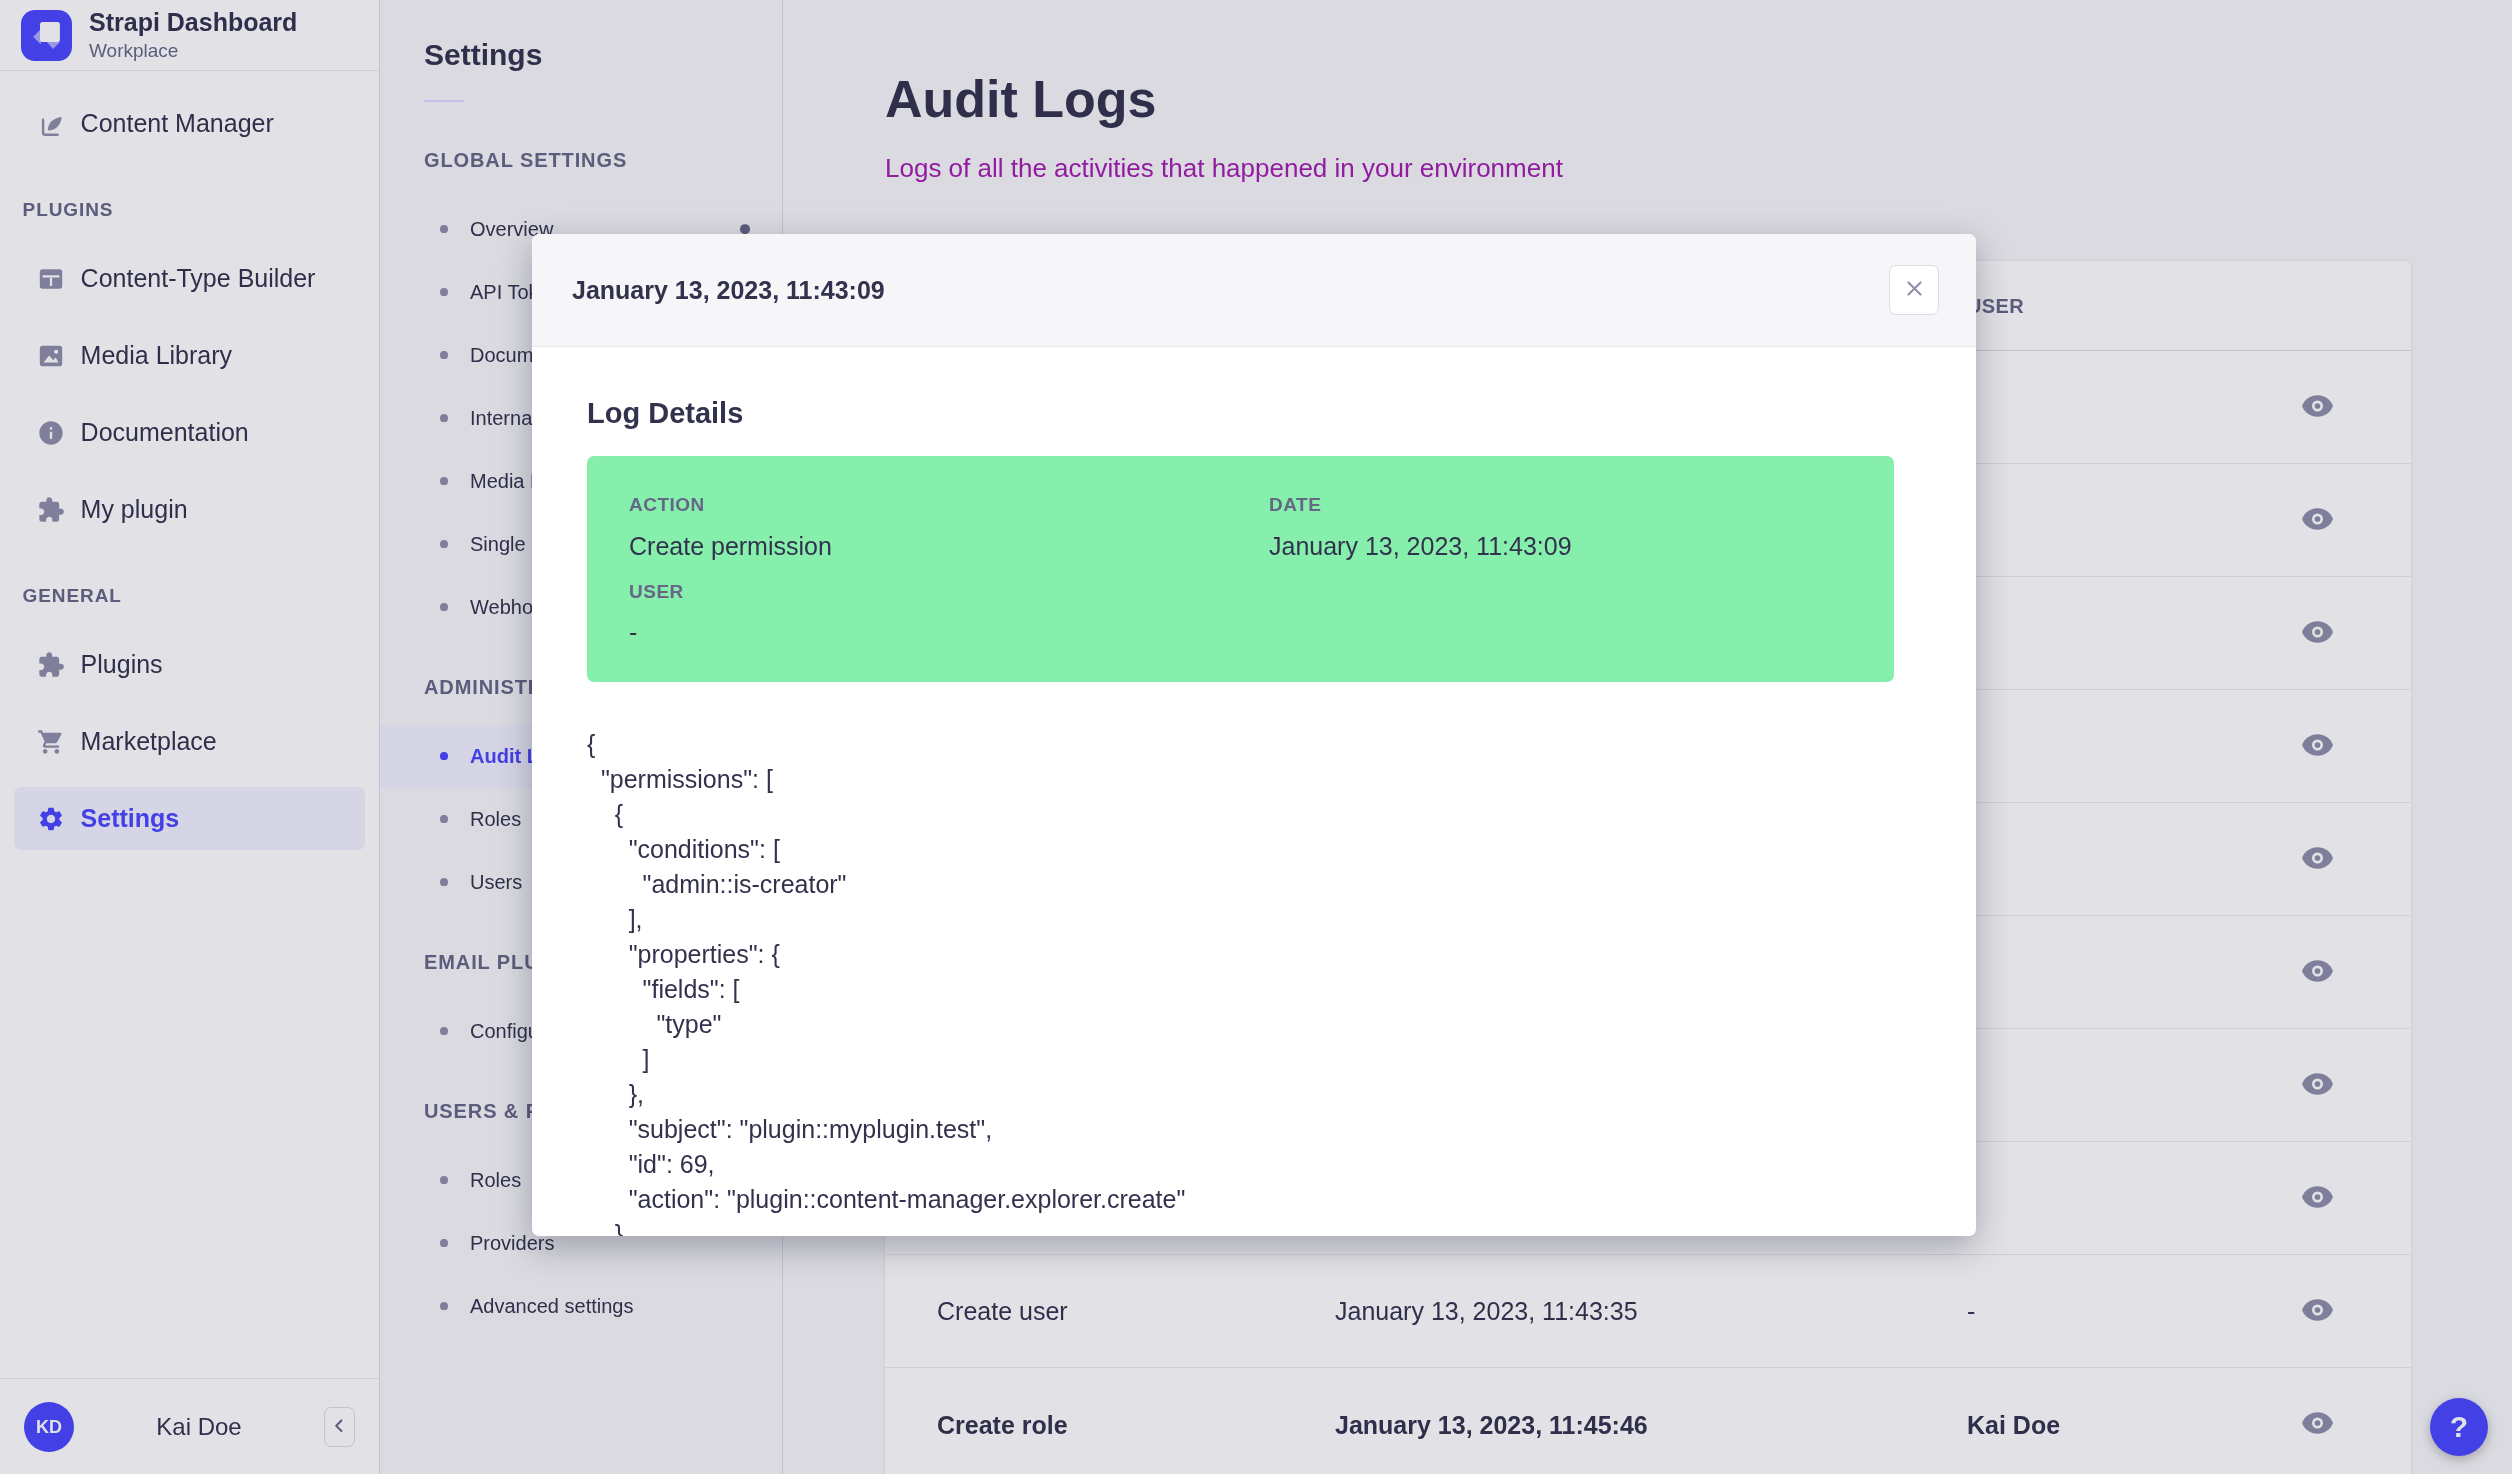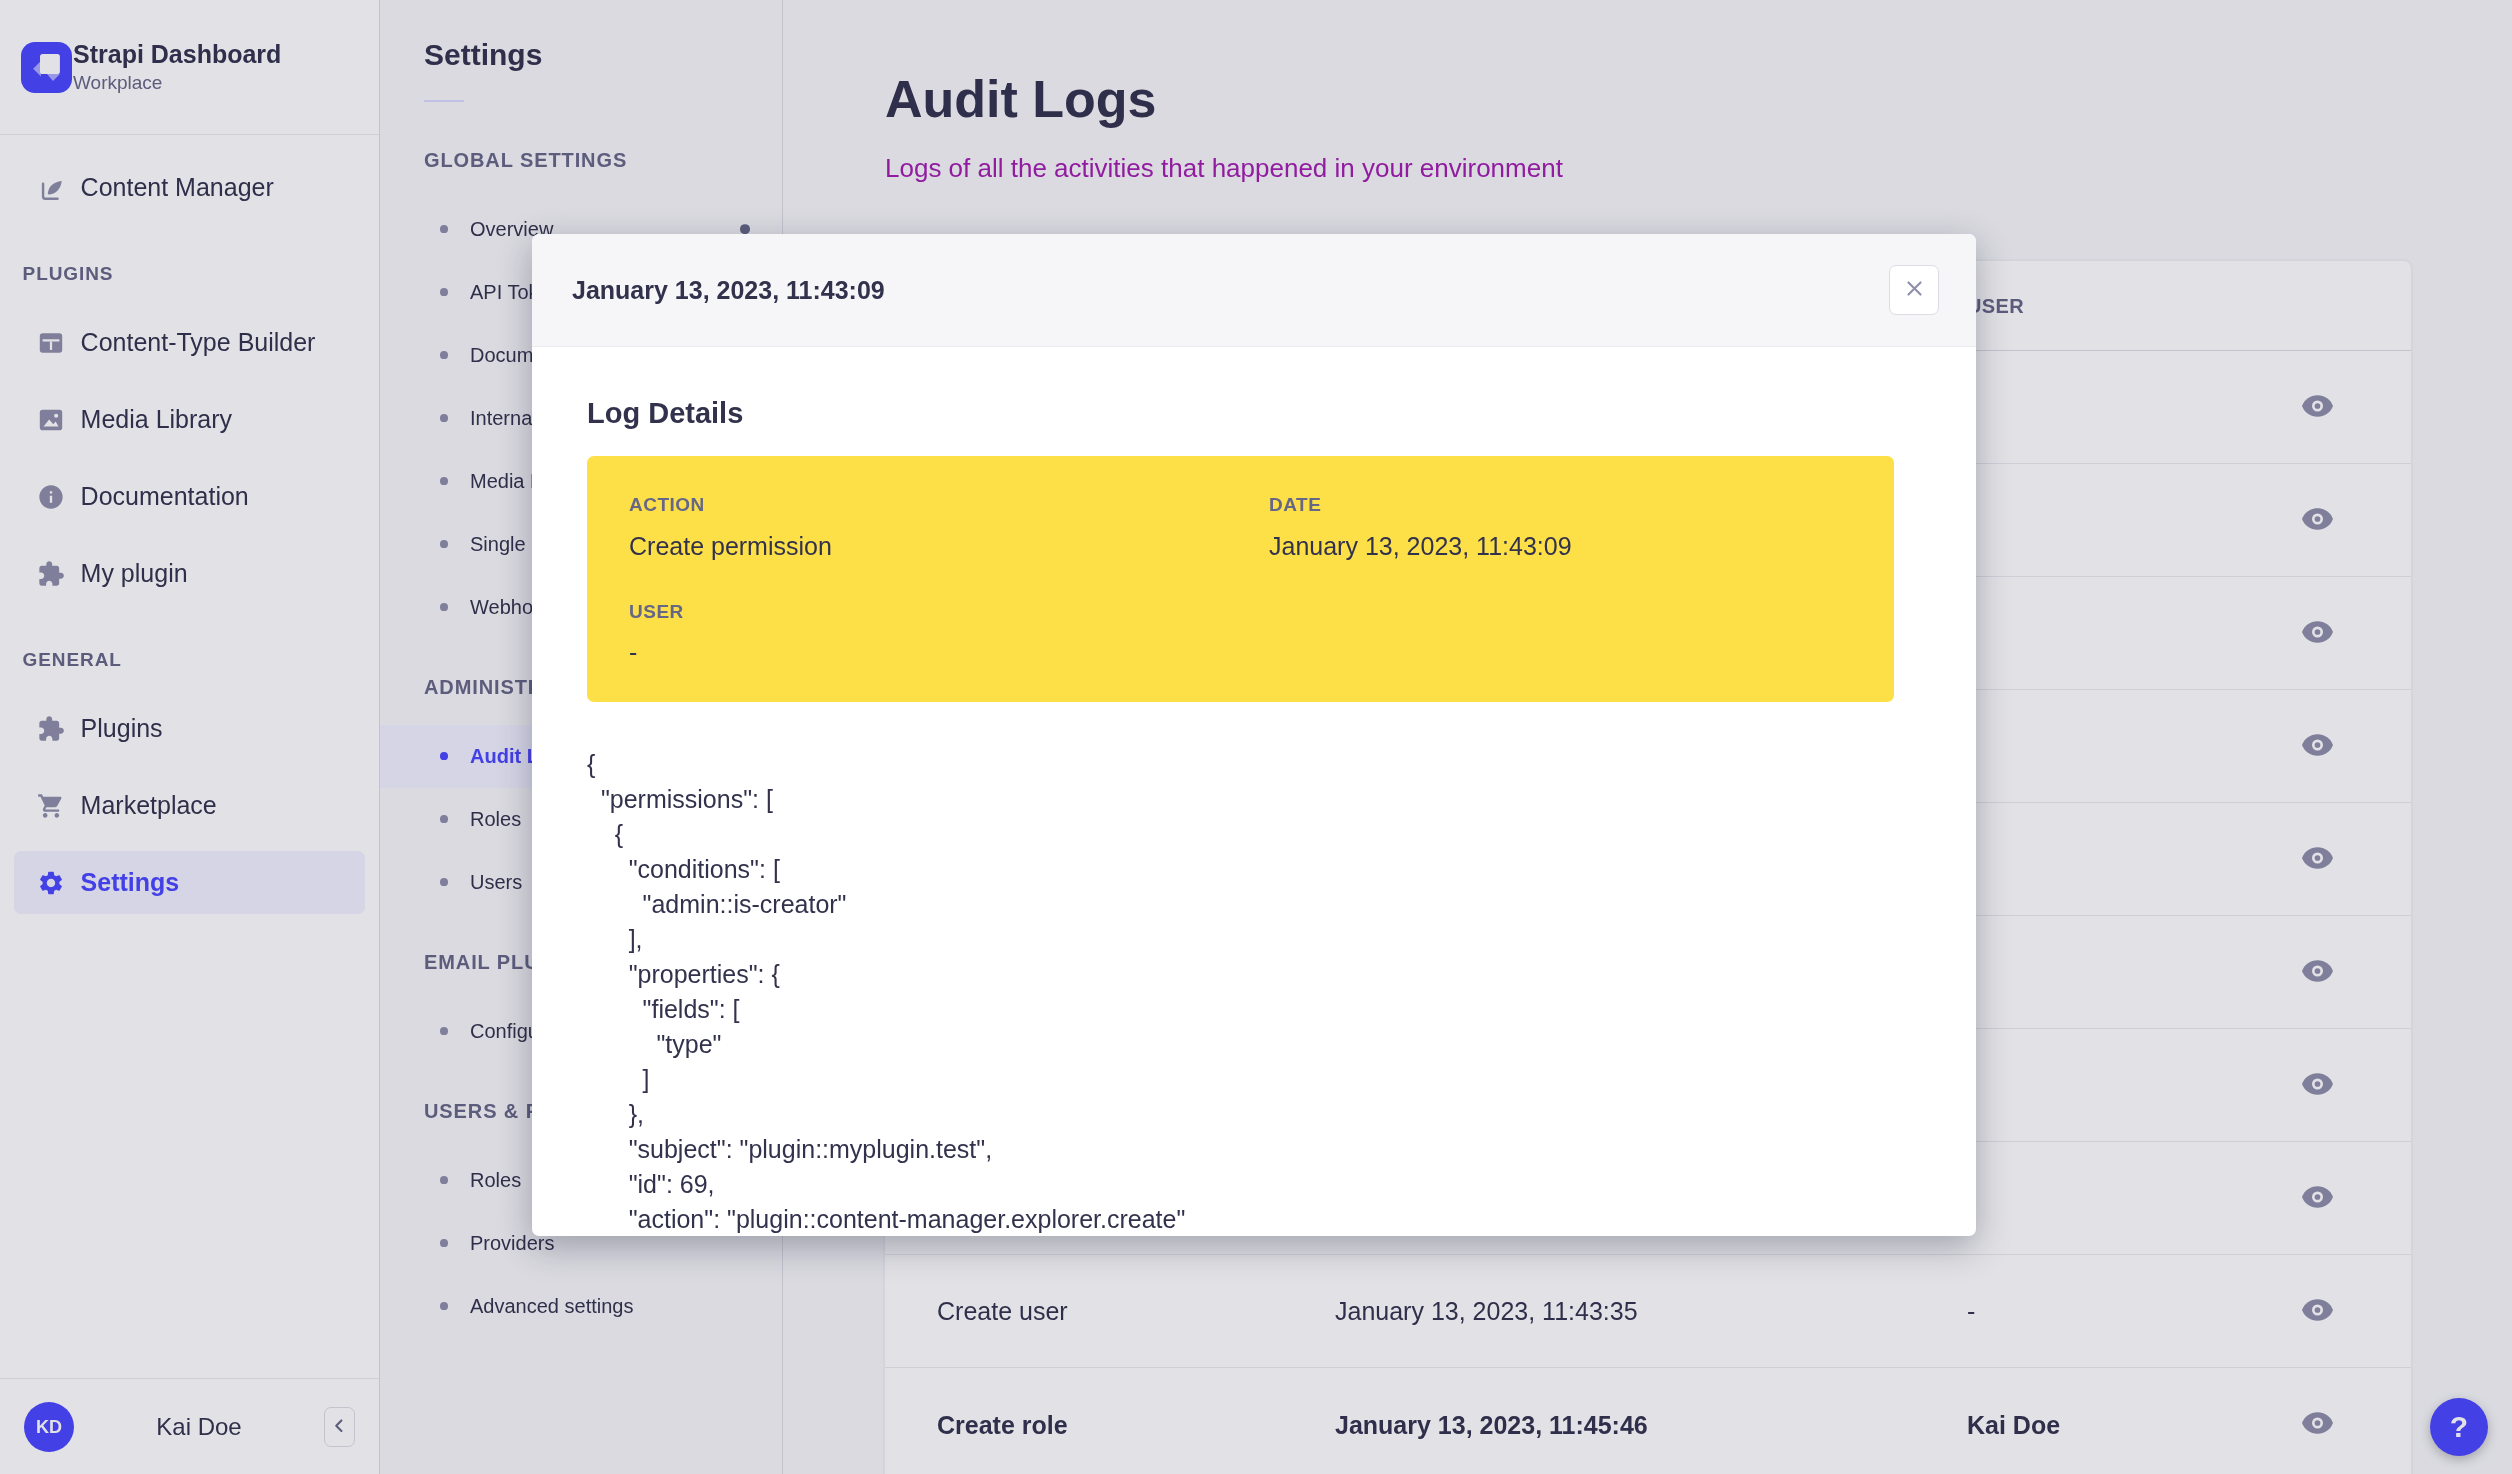--- a/index.html
+++ b/index.html
@@ -3,21 +3,21 @@
 <meta charset="utf-8">
 <style>
   * { margin:0; padding:0; box-sizing:border-box; }
   html,body { width:2512px; height:1475px; overflow:hidden;
     font-family:"Liberation Sans", sans-serif; background:#f6f6f9; color:#32324d; }
   .app { position:relative; width:2512px; height:1475px; }
 
   
   .sidebar { position:absolute; left:0; top:0; width:380px; height:1475px;
     background:#ffffff; border-right:0.9px solid #dcdce4; display:flex; flex-direction:column; }
-  .brand { display:flex; align-items:center; gap:1px; padding:40px 21px; border-bottom:0.9px solid #eaeaef; }
+  .brand { display:flex; align-items:center; gap:17px; padding:8px 21px; border-bottom:0.9px solid #eaeaef; }
   .brand-logo { width:51px; height:51px; border-radius:14px; background:#4945ff; flex:0 0 auto; position:relative; }
   .brand-title { font-size:25px; font-weight:700; color:#32324d; line-height:1.15; }
   .brand-sub { font-size:19px; color:#666687; margin-top:3.5px; }
   .nav { flex:1 1 auto; overflow:hidden; }
   .nav-section-label { margin:44px 22.6px 26px 22.6px; font-size:19px; font-weight:700;
     color:#666687; letter-spacing:0.9px; }
   .nav-item { display:flex; align-items:center; gap:16px; height:63px; margin:0 14px 14px 14px;
     padding:0 22.6px; border-radius:7px; font-size:25px; color:#32324d; cursor:pointer;text-align:center; }
   .nav-item.first { margin-top:21px; margin-bottom:0; }
   .nav-item .icn { width:28px; height:28px; flex:0 0 auto; display:flex; align-items:center; }
@@ -71,22 +71,22 @@
   .overlay { position:absolute; inset:0; background:rgba(30,30,60,0.13); z-index:10; }
   .modal { position:absolute; left:532px; top:234px; width:1444px; height:1002px; z-index:20;
     background:#ffffff; border-radius:7px; box-shadow:0 10.4px 35px rgba(20,20,50,.3); overflow:hidden; }
   .modal-header { height:113px; background:#f6f6f9; border-bottom:0.9px solid #eaeaef;
     border-radius:7px 7px 0 0; display:flex; align-items:center; padding:0 37px 0 40px; }
   .modal-title { flex:1; font-size:25px; font-weight:700; color:#32324d; }
   .close-btn { width:50px; height:50px; border:0.9px solid #dcdce4; border-radius:7px;
     background:#ffffff; display:flex; align-items:center; justify-content:center; cursor:pointer; }
   .modal-body { padding:50px 82px 0 55px; }
   .log-details-title { font-size:29px; font-weight:700; color:#32324d; }
-  .details-box { margin-top:26px; background:#fde047; border-radius:7px;
-    padding:38px 26px 35px 42px; display:grid; grid-template-columns:640px auto; row-gap:40px; }
+  .details-box { margin-top:26px; background:#86efac; border-radius:7px;
+    padding:38px 26px 35px 42px; display:grid; grid-template-columns:640px auto; row-gap:20px; }
   .field-label { font-size:19px; font-weight:700; color:#666687; letter-spacing:0.5px; }
   .field-value { font-size:25px; color:#32324d; margin-top:15.7px; }
   .payload { margin-top:45px; font-family:"Liberation Sans", sans-serif; font-size:25px;
     line-height:35px; color:#32324d; white-space:pre; }
 
   
   .help-fab { position:absolute; right:24px; bottom:19px; width:58px; height:58px; z-index:5;
     border-radius:50%; background:#4945ff; color:#fff; border:none; font-size:30px; font-weight:700;
     display:flex; align-items:center; justify-content:center; cursor:pointer;
     box-shadow:0 3.5px 10.4px rgba(0,0,0,.25); font-family:"Liberation Sans",sans-serif; }

